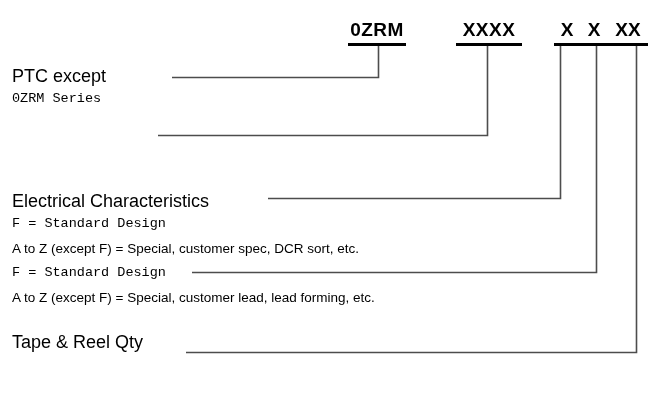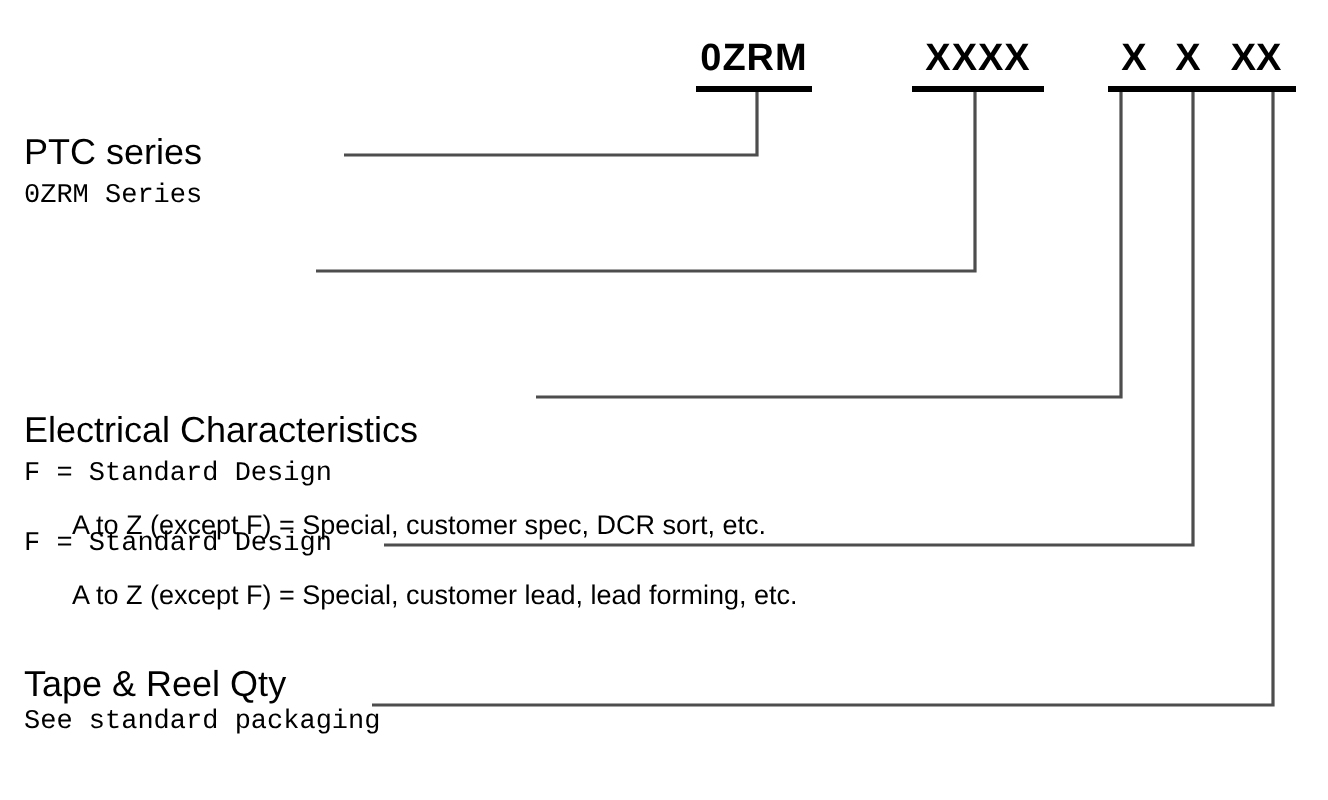--- a/index.html
+++ b/index.html
@@ -72,21 +72,21 @@
     white-space: nowrap;
   }
   .lbl-note {
     font-family: "Liberation Sans", sans-serif;
     font-size: 13.5px;
     line-height: 18px;
     color: #000;
     white-space: nowrap;
   }
   .gap-1 { margin-top: 3px; }
-  .gap-2 { margin-top: 7px; margin-left: 24px; }
+  .gap-2 { margin-top: 7px; }
 
   
   #leaders {
     position: absolute;
     left: 0;
     top: 0;
     width: 664px;
     height: 400px;
     pointer-events: none;
   }
@@ -115,34 +115,33 @@
     <div class="code-seg" style="left:348px; width:58px;">0ZRM</div>
 
     <div class="code-seg" style="left:456px; width:66px;">XXXX</div>
 
     <div class="code-seg spread" style="left:554px; width:94px; border-bottom:3px solid #000;">
       <span class="ch" style="width:20px;">X</span><span class="ch" style="width:34px;">X</span><span class="ch" style="width:34px;">XX</span>
     </div>
   </div>
 
   <div class="label-block" style="top:66px;">
-    <div class="lbl-head">PTC series</div>
+    <div class="lbl-head">PTC except</div>
     <div class="lbl-sub gap-1">0ZRM Series</div>
   </div>
 
 
-  <div class="label-block" style="top:205px;">
+  <div class="label-block" style="top:191px;">
     <div class="lbl-head">Electrical Characteristics</div>
     <div class="lbl-sub gap-1">F = Standard Design</div>
     <div class="lbl-note gap-2">A to Z (except F) = Special, customer spec, DCR sort, etc.</div>
   </div>
 
   <div class="label-block" style="top:261px;">
     <div class="lbl-sub gap-1">F = Standard Design</div>
     <div class="lbl-note gap-2">A to Z (except F) = Special, customer lead, lead forming, etc.</div>
   </div>
 
   <div class="label-block" style="top:332px;">
     <div class="lbl-head">Tape &amp; Reel Qty</div>
-    <div class="lbl-sub">See standard packaging</div>
   </div>
 
 </div>
 
 </body></html>

